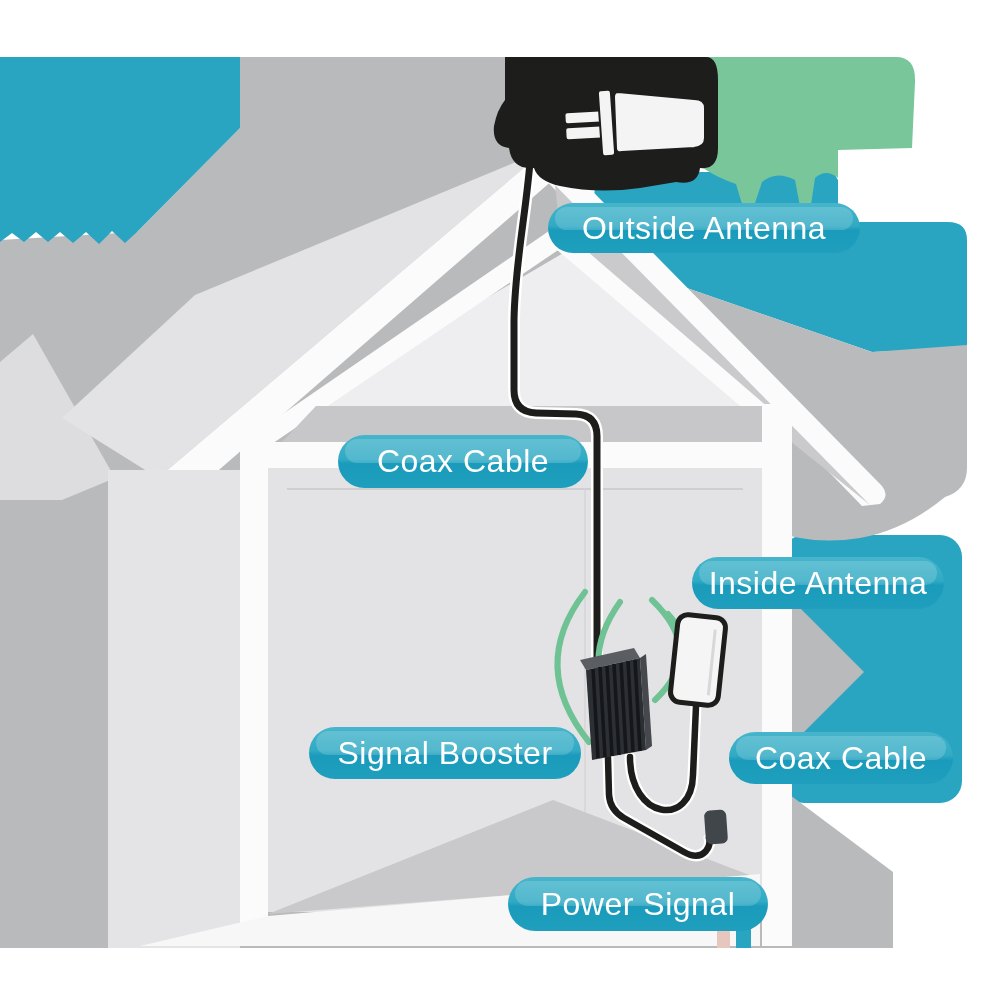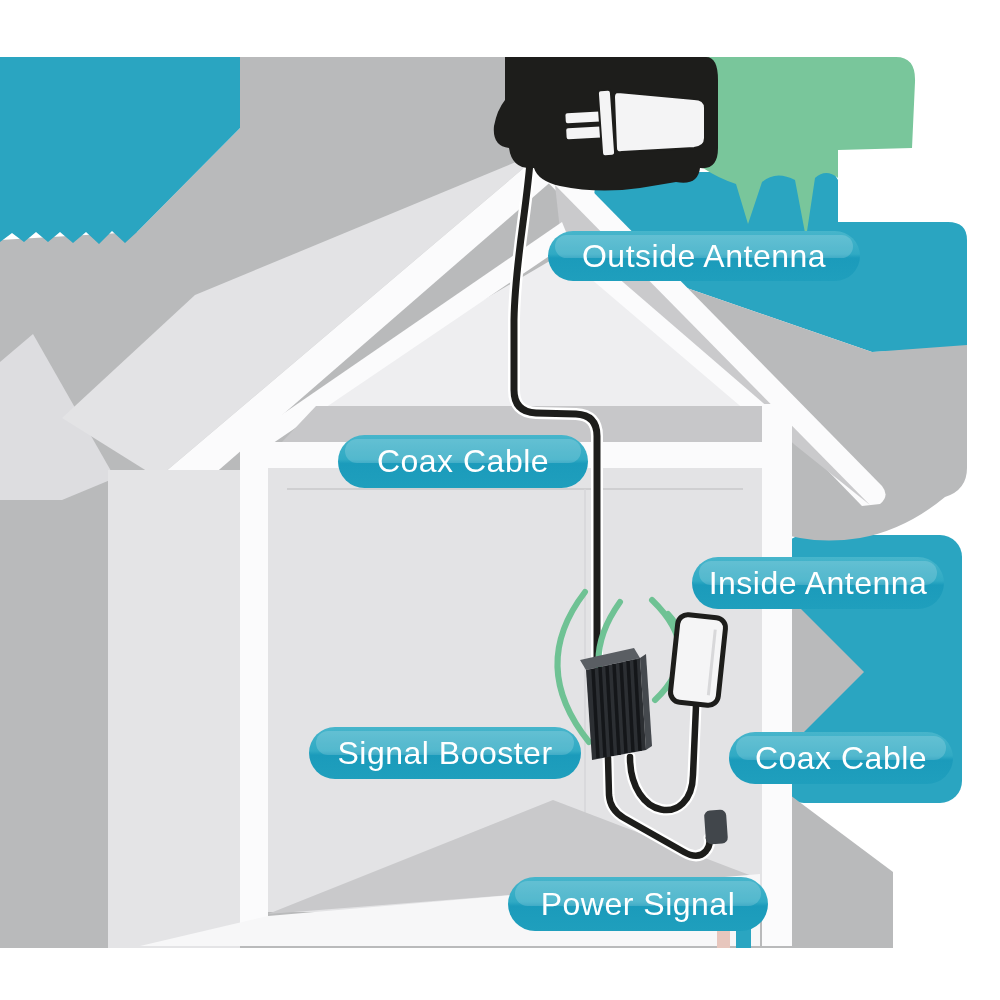--- a/index.html
+++ b/index.html
@@ -147,21 +147,21 @@
   <g>
     <rect x="705" y="810" width="22" height="34" rx="6" fill="#41464b" transform="rotate(-4 716 827)"></rect>
   </g>
 
   <g>
     <rect x="717" y="928" width="13" height="20" fill="#e7c6bd"></rect>
     <rect x="736" y="928" width="15" height="20" fill="#2aa5c1"></rect>
   </g>
 </svg>
 
-  <div class="pill" style="left:548px;top:203px;width:312px;height:50px;margin-top:28px;">
+  <div class="pill" style="left:548px;top:203px;width:312px;height:50px;">
     <span>Outside Antenna</span>
   </div>
 
   <div class="pill" style="left:338px;top:435px;width:250px;height:53px;">
     <span>Coax Cable</span>
   </div>
 
   <div class="pill" style="left:309px;top:727px;width:272px;height:52px;">
     <span>Signal Booster</span>
   </div>

